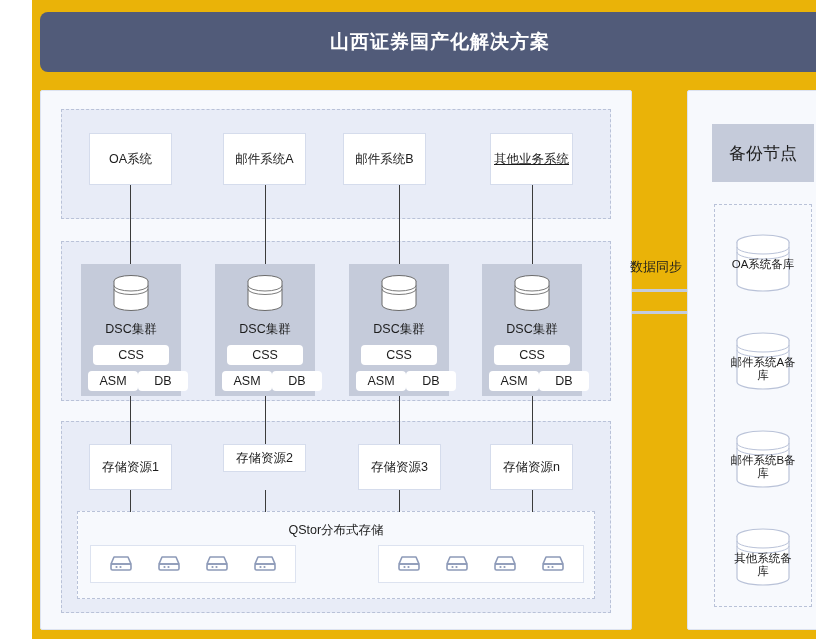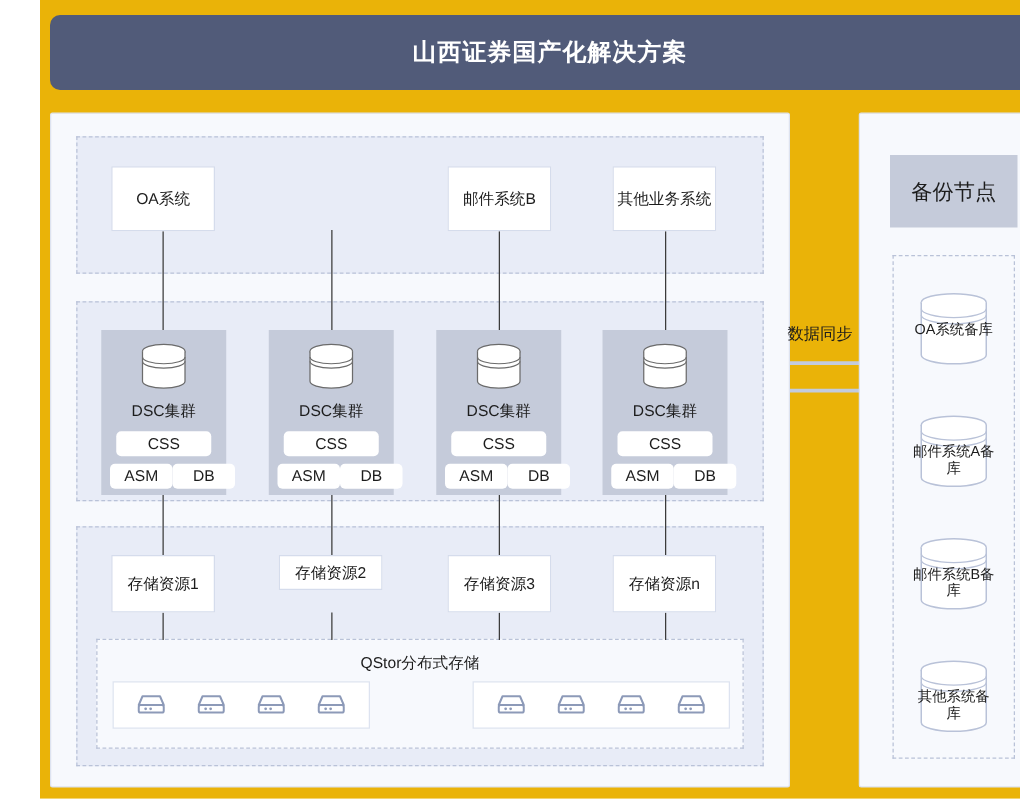--- a/index.html
+++ b/index.html
@@ -272,24 +272,27 @@
     <div class="vline" style="left:491px; top:305px; height:48px;"></div>
 
     <div class="vline" style="left:89px; top:399px; height:22px;"></div>
     <div class="vline" style="left:224px; top:399px; height:22px;"></div>
     <div class="vline" style="left:358px; top:399px; height:22px;"></div>
     <div class="vline" style="left:491px; top:399px; height:22px;"></div>
 
     <div class="node-box" style="left:48px; top:42px; width:83px; height:52px;">
       <span>OA系统</span>
     </div>
-    <div class="node-box" style="left:317px; top:42px; width:83px; height:52px;">
+    <div class="node-box" style="left:182px; top:42px; width:83px; height:52px;">
+      <span>邮件系统A</span>
+    </div>
+    <div class="node-box" style="left:302px; top:42px; width:83px; height:52px;">
       <span>邮件系统B</span>
     </div>
-    <div class="node-box" style="left:449px; top:42px; width:83px; height:52px;">
+    <div class="node-box" style="left:449px; top:42px; width:83px; height:52px;text-decoration:underline;">
       <span>其他业务系统</span>
     </div>
 
     <div class="cluster" style="left:40px; top:173px; width:100px; height:132px;">
       <span class="db-cyl">
         <svg width="46" height="46" viewBox="0 0 46 46">
             <ellipse cx="23" cy="9" rx="17" ry="5.5" fill="#ffffff" stroke="#6b6b6b" stroke-width="1"></ellipse>
             <path d="M6 9 L6 33 A17 5.5 0 0 0 40 33 L40 9" fill="#ffffff" stroke="#6b6b6b" stroke-width="1"></path>
             <path d="M6 13.5 A17 5.5 0 0 0 40 13.5" fill="none" stroke="#6b6b6b" stroke-width="0.9"></path>
             <path d="M6 17 A17 5.5 0 0 0 40 17" fill="none" stroke="#6b6b6b" stroke-width="0.9"></path>

